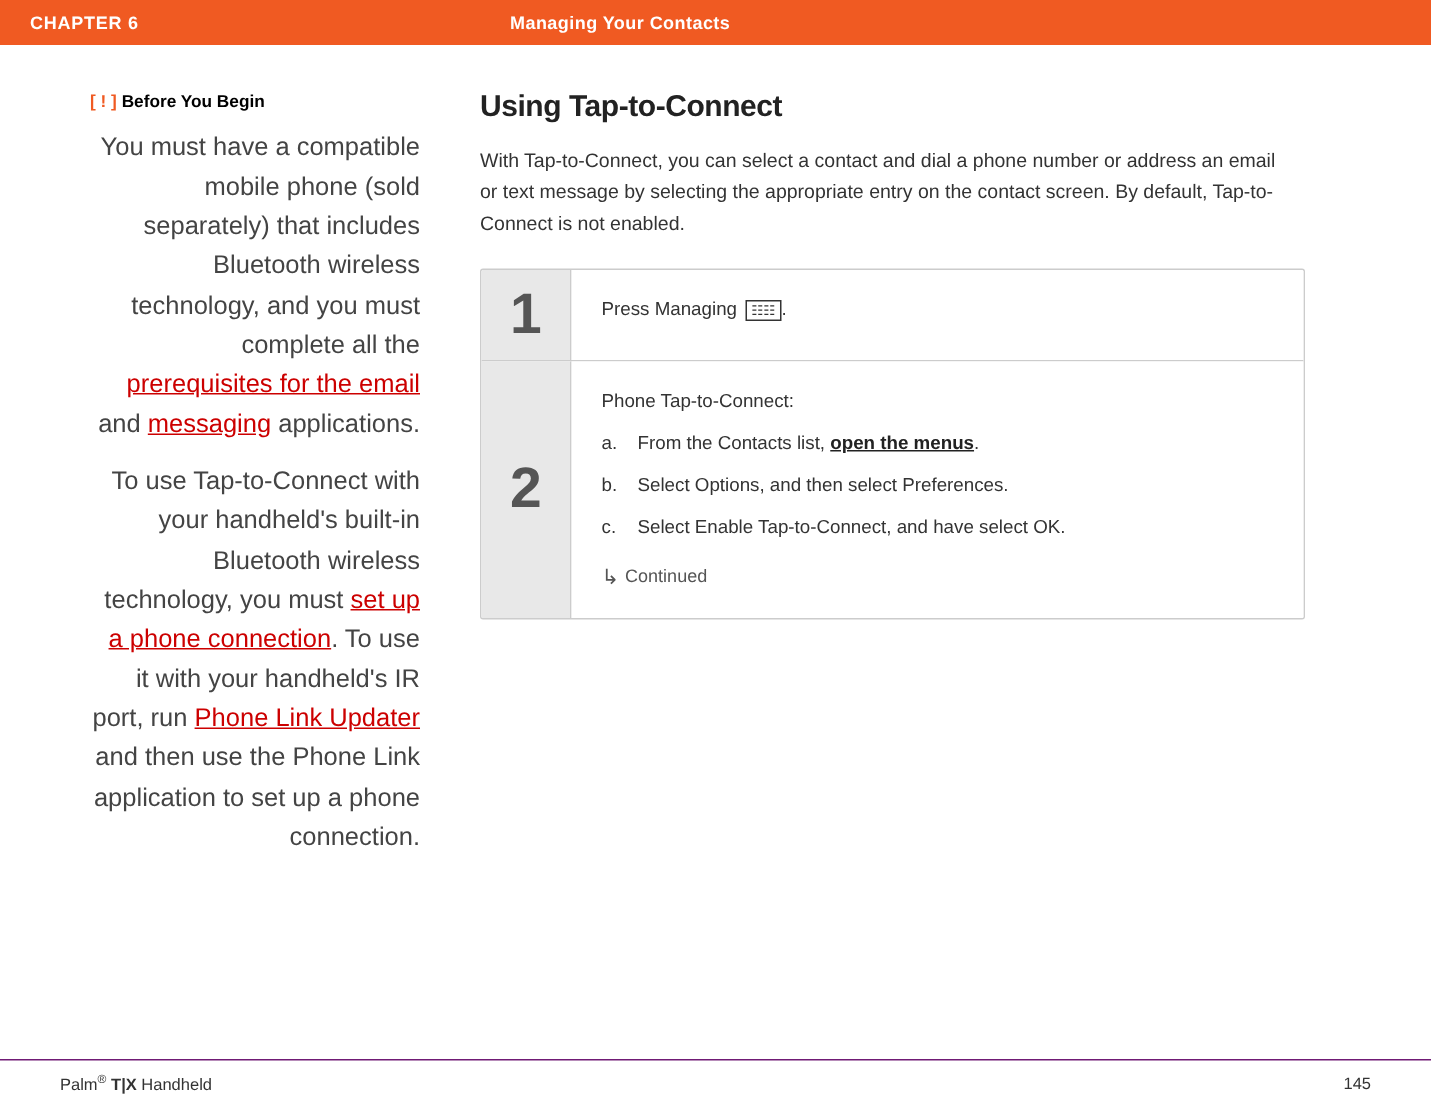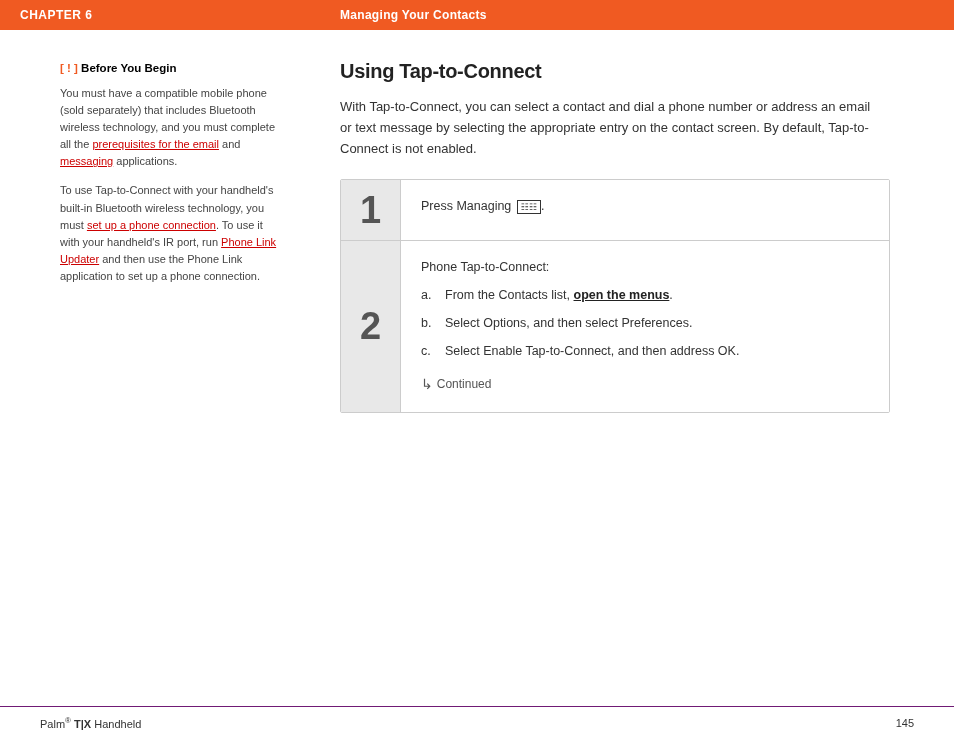--- a/index.html
+++ b/index.html
@@ -32,21 +32,21 @@
       color: #fff;
       font-weight: bold;
       font-size: 12px;
       letter-spacing: 0.3px;
     }
 
     
     .content-area {
       display: flex;
       padding: 30px 40px 30px 60px;
-      gap: 40px;
+      gap: 20px;
     }
 
     
     .sidebar {
       width: 220px;
       flex-shrink: 0;
       font-size: 11.5px;
       line-height: 1.5;
       color: #333;
     }
@@ -58,23 +58,24 @@
     }
     .sidebar-heading .bracket {
       color: #f05a22;
       font-weight: bold;
     }
     .sidebar-heading .bold-text {
       font-weight: bold;
     }
     .sidebar p {
       margin-bottom: 12px;
-      font-size: 11px;
+      font-size: 17px;
       line-height: 1.55;
       color: #444;
+      text-align: right;
     }
     .sidebar a, .sidebar .link {
       color: #cc0000;
       text-decoration: underline;
       font-weight: normal;
     }
 
     
     .main-content {
       flex: 1;
@@ -256,21 +257,21 @@
             <div class="sub-step">
               <span class="sub-step-label">a.</span>
               <span>From the Contacts list, <span class="link-underline">open the menus</span>.</span>
             </div>
             <div class="sub-step">
               <span class="sub-step-label">b.</span>
               <span>Select Options, and then select Preferences.</span>
             </div>
             <div class="sub-step">
               <span class="sub-step-label">c.</span>
-              <span>Select Enable Tap-to-Connect, and then address OK.</span>
+              <span>Select Enable Tap-to-Connect, and have select OK.</span>
             </div>
           </div>
           <div class="continued">
             <span class="continued-arrow">↳</span>
             <span>Continued</span>
           </div>
         </div>
       </div>
 
     </div>

